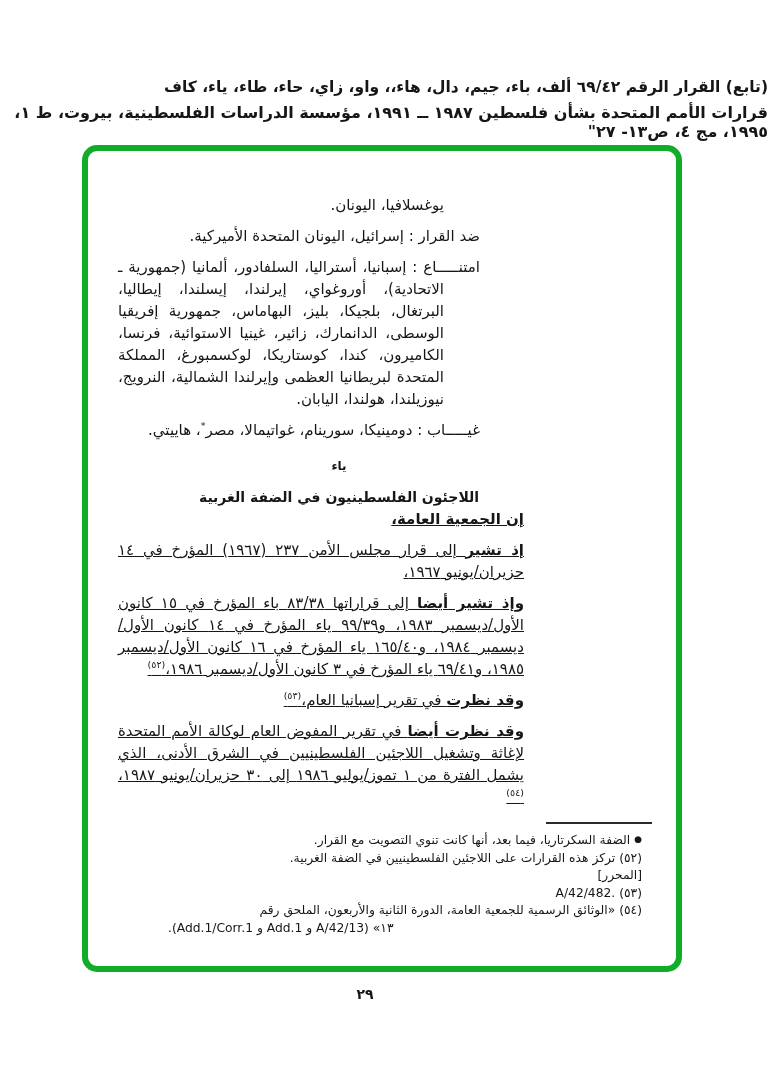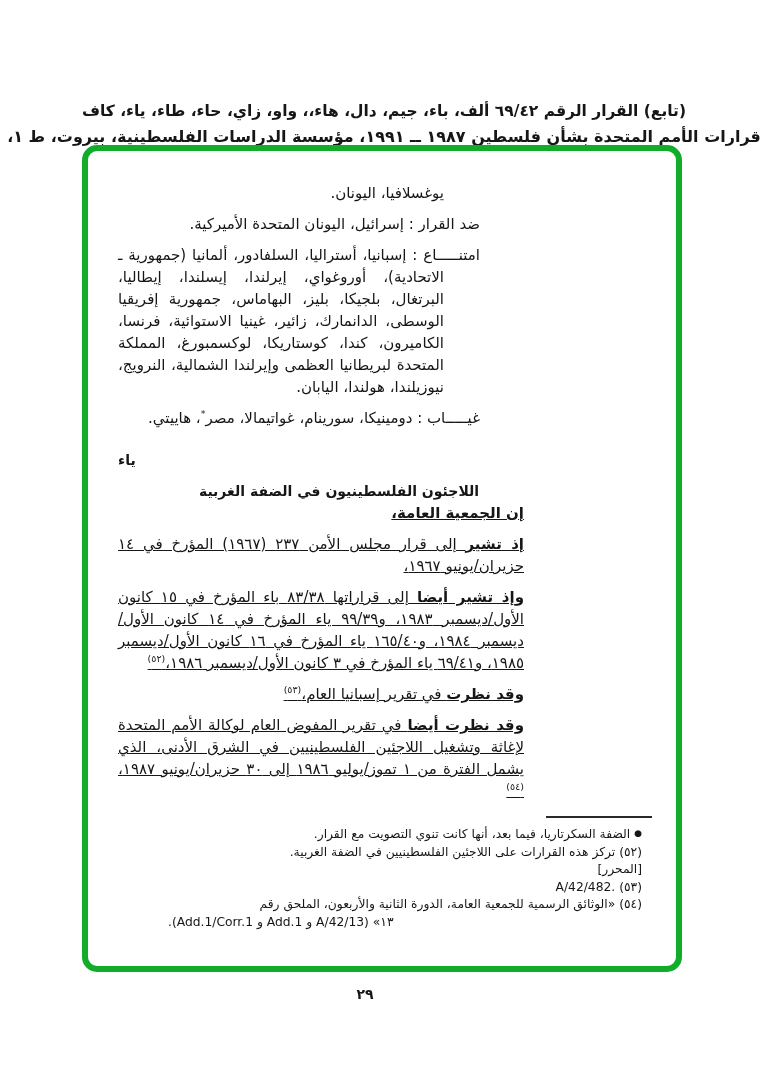--- a/index.html
+++ b/index.html
@@ -4,49 +4,49 @@
 <style>
   html,body{margin:0;padding:0;background:#ffffff;}
   body{
     width:768px;height:1085px;position:relative;overflow:hidden;
     font-family:"DejaVu Sans",sans-serif;color:#161616;
     -webkit-font-smoothing:antialiased;
   }
   .page{position:absolute;inset:0;background:#fff;}
 
   
-  .header{position:absolute;top:78px;left:0;width:768px;text-align:center;direction:rtl;margin-top:24px;}
+  .header{position:absolute;top:78px;left:0;width:768px;direction:rtl;}
   .h1{font-size:15.5px;font-weight:700;letter-spacing:.2px;}
   .h2{font-size:16px;font-weight:700;margin-top:7px;letter-spacing:.1px;}
 
   
   .green-box{
     position:absolute;left:82px;top:145px;width:600px;height:827px;
     box-sizing:border-box;border:6px solid #12ac2b;border-radius:15px;
     background:#fff;
   }
   .content{
     position:absolute;top:0;left:0;right:0;bottom:0;
     padding:31px 152px 0 30px;direction:rtl;text-align:right;
     font-size:15px;line-height:22px;
   }
 
   
-  .vote-cont{padding-right:80px;margin-bottom:9px;}
+  .vote-cont{padding-right:80px;margin-bottom:9px;margin-top:12px;}
   .vote-block{margin-left:0;margin-right:44px;}
   .vote-entry{
     text-align:justify;text-justify:inter-word;
     padding-right:36px;text-indent:-36px;margin-bottom:9px;
   }
   .vote-entry:last-child{margin-bottom:0;}
 
   
   .section-letter{
-    text-align:left;margin-top:20px;margin-right:-36px;
-    font-weight:700;font-size:14px;
+    text-align:center;margin-top:14px;margin-right:-36px;
+    font-weight:700;font-size:12px;
   }
   .section-title{
     text-align:center;margin-top:9px;margin-right:-36px;
     font-weight:700;font-size:14px;
   }
 
   
   .para{text-align:justify;text-justify:inter-word;margin-bottom:9px;text-decoration:underline;}
   .para .lead{font-weight:700;}
   .para sup,.starsup{font-size:9.5px;vertical-align:6px;line-height:0;}

